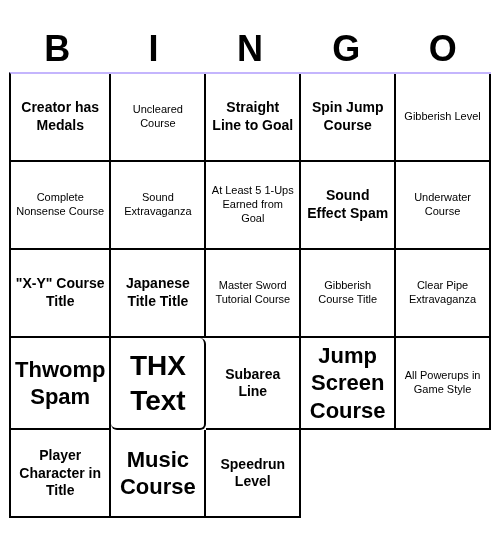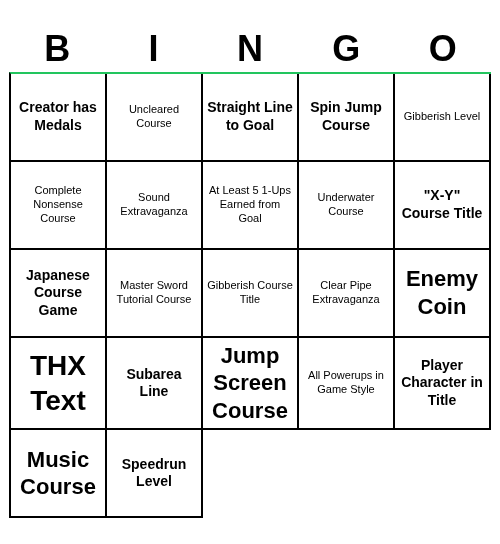--- a/index.html
+++ b/index.html
@@ -26,21 +26,21 @@
       width: 92px;
       text-align: center;
       font-size: 36px;
       font-weight: bold;
       font-family: Arial, sans-serif;
     }
     .bingo-grid {
       display: grid;
       grid-template-columns: repeat(5, 1fr);
       border-left: 2px solid #000;
-      border-top: 2px solid #22c55e;
+      border-top: 2px solid #c4b5fd;
       width: 100%;
     }
     .bingo-cell {
       border-right: 2px solid #000;
       border-bottom: 2px solid #000;
       min-height: 88px;
       display: flex;
       align-items: center;
       justify-content: center;
       text-align: center;
@@ -55,20 +55,21 @@
       font-size: 14px;
       font-weight: bold;
     }
     .bingo-cell.large {
       font-size: 22px;
       font-weight: bold;
     }
     .bingo-cell.xlarge {
       font-size: 28px;
       font-weight: bold;
+      border-radius: 6px;
     }
     .bingo-cell .cell-text {
       line-height: 1.25;
     }
   </style>
 </head>
 <body>
 
 <div class="bingo-container">
   <div class="bingo-header">
@@ -98,40 +99,43 @@
       </div>
       <div class="bingo-cell normal">
         <span class="cell-text">Complete Nonsense Course</span>
       </div>
       <div class="bingo-cell normal">
         <span class="cell-text">Sound Extravaganza</span>
       </div>
       <div class="bingo-cell normal">
         <span class="cell-text">At Least 5 1-Ups Earned from Goal</span>
       </div>
+      <div class="bingo-cell medium">
+        <span class="cell-text">Sound Effect Spam</span>
+      </div>
       <div class="bingo-cell normal">
         <span class="cell-text">Underwater Course</span>
       </div>
       <div class="bingo-cell medium">
         <span class="cell-text">"X-Y" Course Title</span>
       </div>
       <div class="bingo-cell medium">
-        <span class="cell-text">Japanese Course Game</span>
+        <span class="cell-text">Japanese Title Title</span>
       </div>
       <div class="bingo-cell normal">
         <span class="cell-text">Master Sword Tutorial Course</span>
       </div>
       <div class="bingo-cell normal">
         <span class="cell-text">Gibberish Course Title</span>
       </div>
       <div class="bingo-cell normal">
         <span class="cell-text">Clear Pipe Extravaganza</span>
       </div>
       <div class="bingo-cell large">
-        <span class="cell-text">Enemy Coin</span>
+        <span class="cell-text">Thwomp Spam</span>
       </div>
       <div class="bingo-cell xlarge">
         <span class="cell-text">THX Text</span>
       </div>
       <div class="bingo-cell medium">
         <span class="cell-text">Subarea Line</span>
       </div>
       <div class="bingo-cell large">
         <span class="cell-text">Jump Screen Course</span>
       </div>

